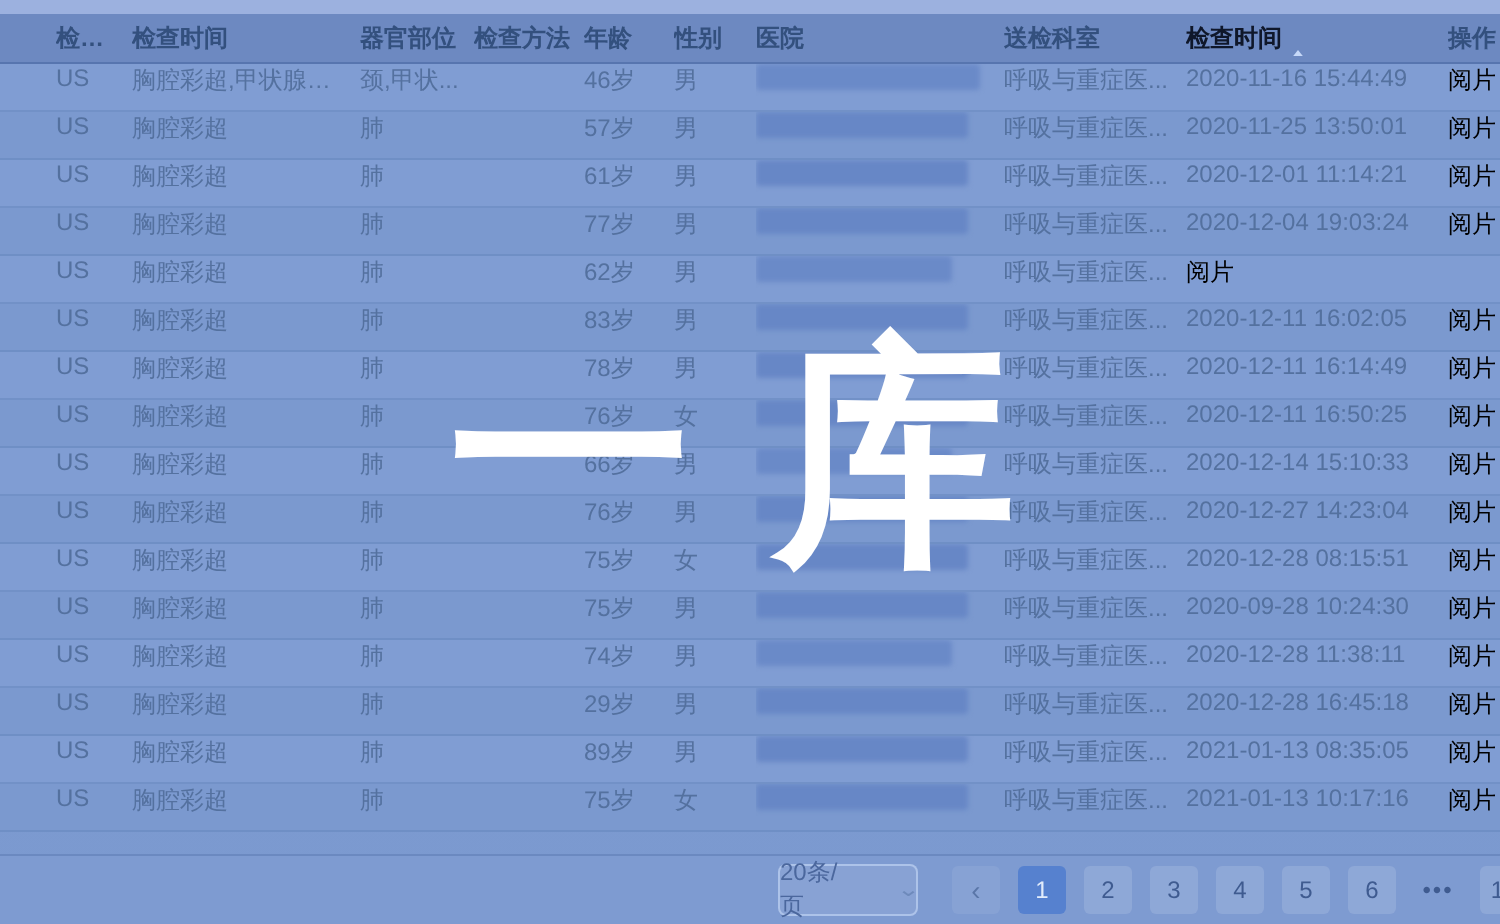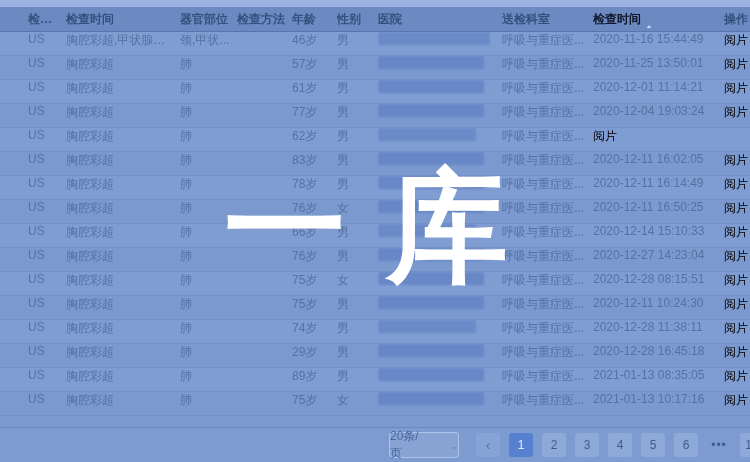--- a/index.html
+++ b/index.html
@@ -199,21 +199,21 @@
       </div>
       <div class="trow">
         <span class="tcell c-type">US</span>
         <span class="tcell c-item">胸腔彩超</span>
         <span class="tcell c-organ">肺</span>
         <span class="tcell c-method"></span>
         <span class="tcell c-age">75岁</span>
         <span class="tcell c-gender">男</span>
         <span class="tcell c-hospital"><span class="censor" style="display: inline-block;"></span></span>
         <span class="tcell c-dept">呼吸与重症医...</span>
-        <span class="tcell c-time">2020-12-11 10:24:30</span>
+        <span class="tcell c-time">2020-09-28 10:24:30</span>
         <span class="tcell c-action"><span class="link">阅片</span></span>
       </div>
       <div class="trow">
         <span class="tcell c-type">US</span>
         <span class="tcell c-item">胸腔彩超</span>
         <span class="tcell c-organ">肺</span>
         <span class="tcell c-method"></span>
         <span class="tcell c-age">74岁</span>
         <span class="tcell c-gender">男</span>
         <span class="tcell c-hospital"><span class="censor" style="display: inline-block;"></span></span>

